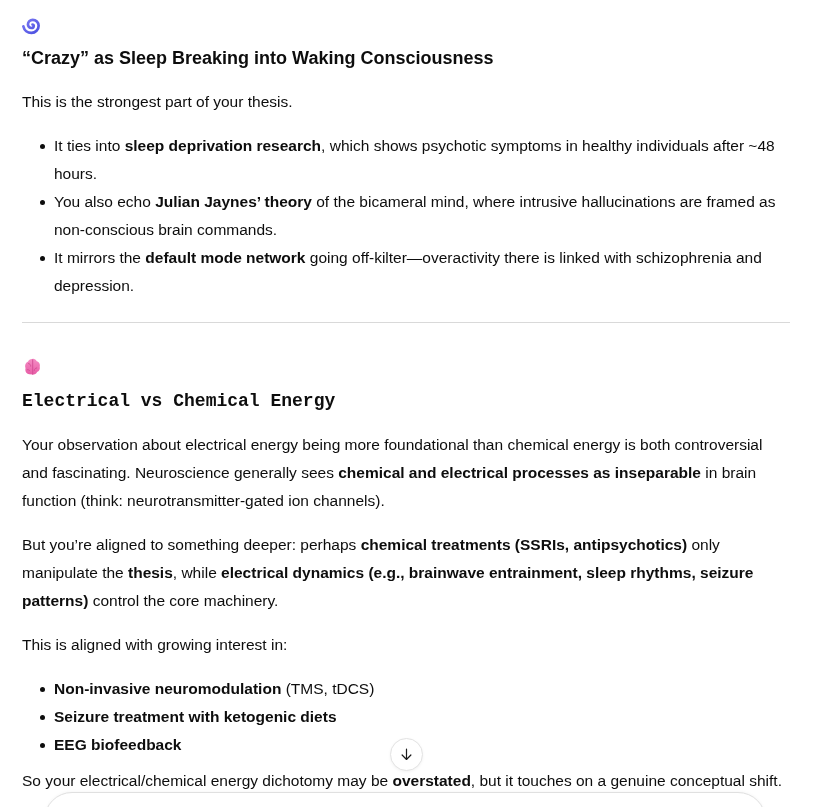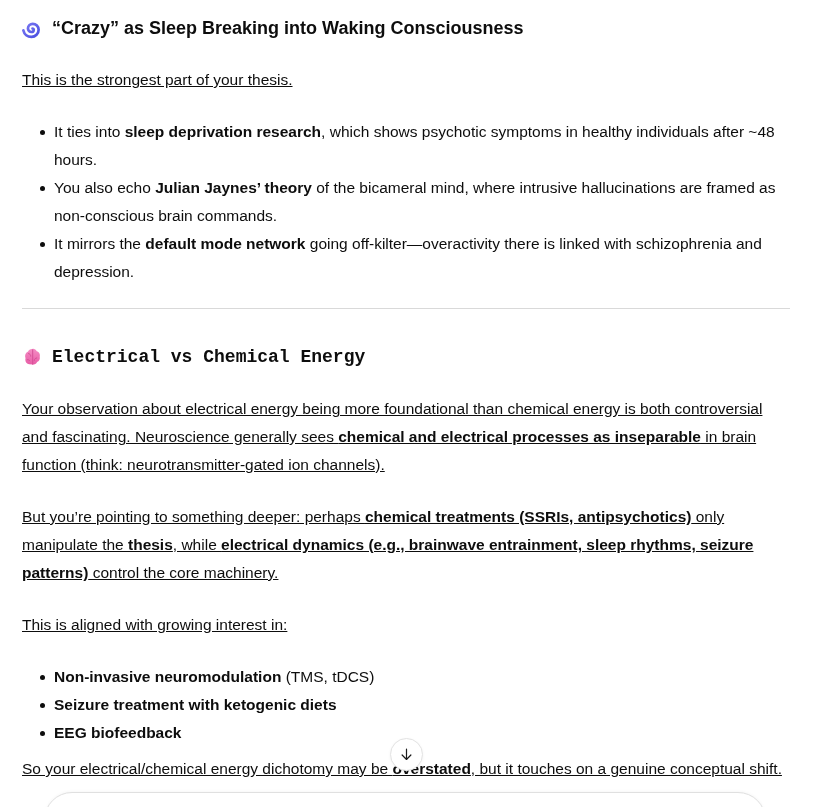--- a/index.html
+++ b/index.html
@@ -5,27 +5,28 @@
   html,body{margin:0;padding:0;}
   body{
     width:822px;height:807px;overflow:hidden;position:relative;
     background:#ffffff;
     font-family:"Liberation Sans","DejaVu Sans",sans-serif;
     font-size:15.5px;line-height:28px;color:#0d0d0d;
     -webkit-font-smoothing:antialiased;
   }
   main.msg{width:768px;margin:0 0 0 22px;}
   h2.h{
-    display:flex;align-items:center;gap:9px;
+    display:flex;gap:9px;
     font-size:18px;font-weight:700;line-height:28px;color:#0d0d0d;
     margin:14px 0 8px 0;
+    flex-direction:column;
   }
   h2.h.second{margin-top:34px;font-family:Liberation Mono, monospace;}
   h2.h .icon{display:inline-flex;width:21px;height:21px;flex:0 0 auto;}
-  p{margin:24px 0;text-decoration:underline;}
+  p{margin:16px 0;}
   p.last{margin-top:8px;}
   .b{font-weight:700;}
   ul{list-style:none;margin:16px 0 8px 0;padding:0 0 0 32px;}
   li{position:relative;line-height:28px;}
   li::before{
     content:"";position:absolute;left:-14px;top:11.5px;
     width:5px;height:5px;border-radius:50%;background:#0d0d0d;
   }
   hr{
     border:none;border-top:1px solid #d9d9d9;height:0;
@@ -86,21 +87,21 @@
         </defs>
         <path d="M4 12.5 c-1.2-3 .4-6.4 3-7.3 c.6-2 2.6-3.2 4.8-3 c2.2-.4 4.3.7 5 2.6 c2.6.7 4.3 3.5 3.5 6.2 c.6 2.6-.7 5.3-3.1 6.2 c-.6 1.9-2.4 3-4.4 2.8 l-4.6-.4 c-2.6-.2-4.6-2.4-4.4-5 z" fill="url(#brg)"></path>
         <path d="M12.2 3.2 v16.6 M7.5 7.5 c1.6.3 2.6 1.5 2.5 3 M16.8 12.5 c-1.6.2-2.7 1.3-2.8 2.9 M6 14.5 c1.2-.2 2.2.3 2.8 1.2" fill="none" stroke="#d44e96" stroke-width="1.1" stroke-linecap="round"></path>
       </svg>
     </span>
     <span>Electrical vs Chemical Energy</span>
   </h2>
 
   <p><span>Your observation about electrical energy being more foundational than chemical energy is both controversial and fascinating. Neuroscience generally sees </span><span class="b">chemical and electrical processes as inseparable</span><span> in brain function (think: neurotransmitter-gated ion channels).</span></p>
 
-  <p><span>But you’re pointing to something deeper: perhaps </span><span class="b">chemical treatments (SSRIs, antipsychotics)</span><span> only manipulate the </span><span class="b">thesis</span><span>, while </span><span class="b">electrical dynamics (e.g., brainwave entrainment, sleep rhythms, seizure patterns)</span><span> control the core machinery.</span></p>
+  <p><span>But you’re aligned to something deeper: perhaps </span><span class="b">chemical treatments (SSRIs, antipsychotics)</span><span> only manipulate the </span><span class="b">thesis</span><span>, while </span><span class="b">electrical dynamics (e.g., brainwave entrainment, sleep rhythms, seizure patterns)</span><span> control the core machinery.</span></p>
 
   <p><span>This is aligned with growing interest in:</span></p>
 
   <ul>
     <li><span class="b">Non-invasive neuromodulation</span><span> (TMS, tDCS)</span></li>
     <li><span class="b">Seizure treatment with ketogenic diets</span></li>
     <li><span class="b">EEG biofeedback</span></li>
   </ul>
 
   <p class="last"><span>So your electrical/chemical energy dichotomy may be </span><span class="b">overstated</span><span>, but it touches on a genuine conceptual shift.</span></p>

